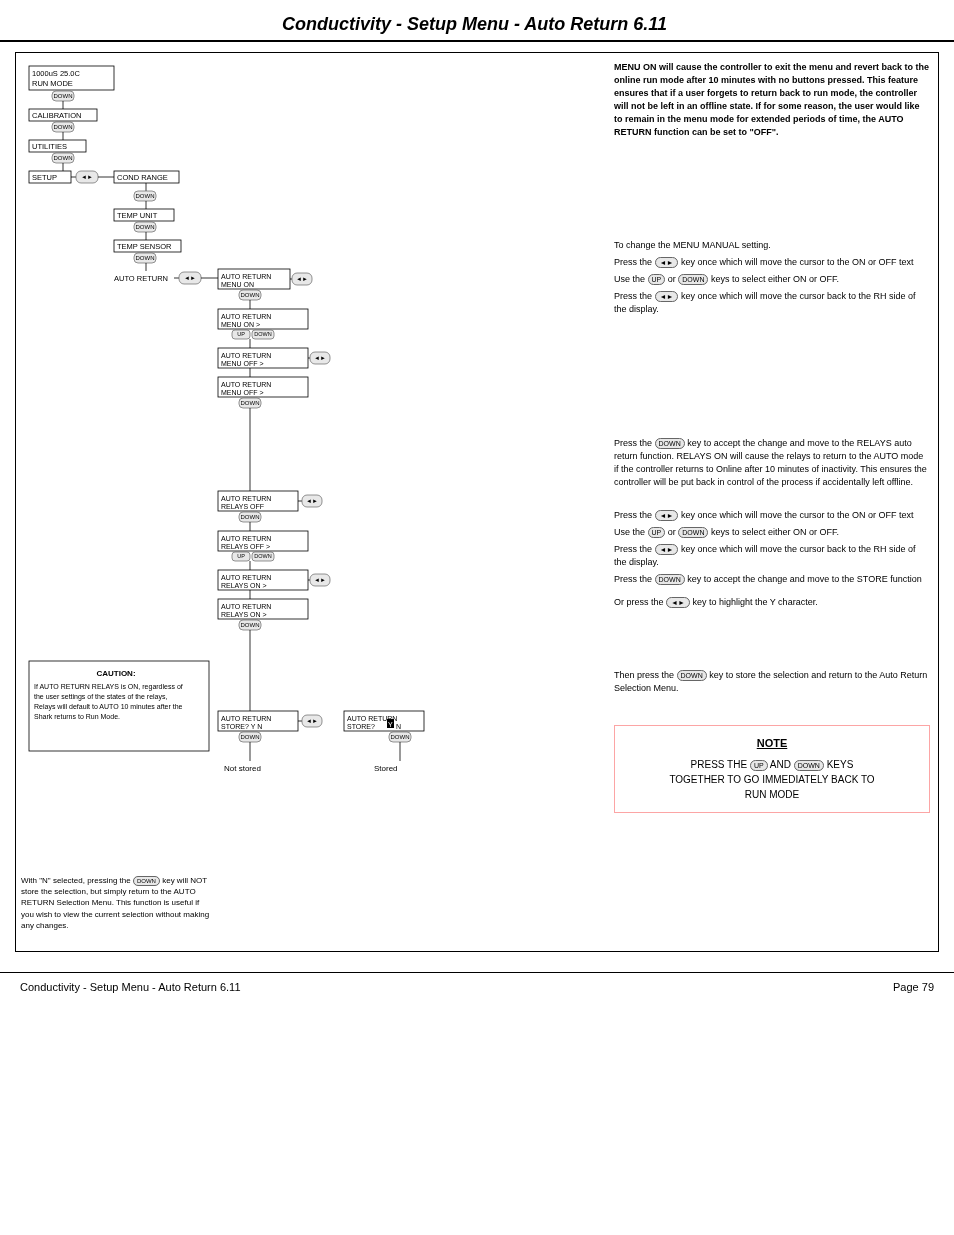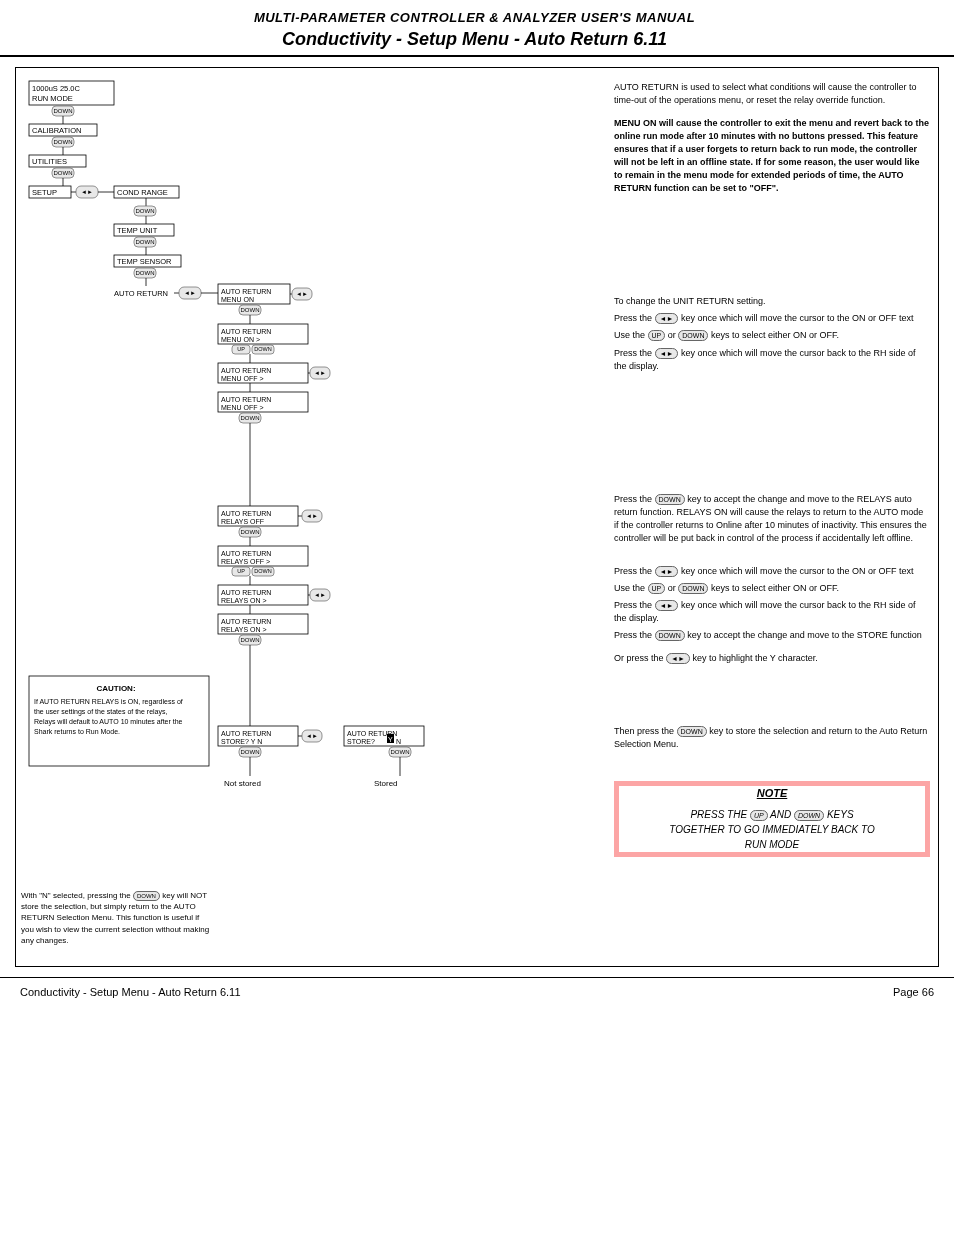--- a/index.html
+++ b/index.html
@@ -51,41 +51,41 @@
     }
     
     .main-content {
       padding: 10px 15px;
       display: flex;
       flex-direction: column;
     }
     
     .diagram-area {
       border: 1px solid #000;
+      margin-bottom: 10px;
       position: relative;
       padding: 8px;
       min-height: 900px;
     }
     
     .footer {
       display: flex;
       justify-content: space-between;
       padding: 8px 20px;
       font-size: 11px;
       border-top: 1px solid #000;
     }
   </style>
 </head>
 <body>
 
 <div class="page">
 
   <div class="header">
     <div class="header-text">
-      <div class="header-title-top">MULTI-PARAMETER CONTROLLER &amp; ANALYZER USER'S MANUAL</div>
       <div class="header-title-bottom">Conductivity - Setup Menu - Auto Return 6.11</div>
     </div>
   </div>
 
   <div class="main-content">
 
     <div class="diagram-area">
 
       <div style="display:flex; gap:10px; width:100%;">
 
@@ -274,31 +274,28 @@
             <text x="10" y="628" font-size="7">If AUTO RETURN RELAYS is ON, regardless of</text>
             <text x="10" y="638" font-size="7">the user settings of the states of the relays,</text>
             <text x="10" y="648" font-size="7">Relays will default to AUTO 10 minutes after the</text>
             <text x="10" y="658" font-size="7">Shark returns to Run Mode.</text>
 
           </svg>
         </div>
 
         <div style="width:360px; font-size:9px; line-height:1.45; position:relative;">
 
-          <div style="margin-bottom:10px; margin-top:5px;">
-            <span>AUTO RETURN is used to select what conditions will cause the controller to time-out of the operations menu, or reset the relay override function.</span>
-          </div>
 
           <div style="margin-bottom:10px;font-weight:bold;">
             <span>MENU ON will cause the controller to exit the menu and revert back to the online run mode after 10 minutes with no buttons pressed. This feature ensures that if a user forgets to return back to run mode, the controller will not be left in an offline state. If for some reason, the user would like to remain in the menu mode for extended periods of time, the AUTO RETURN function can be set to "OFF".</span>
           </div>
 
           <div style="margin-top:100px;">
             <div style="margin-bottom:4px;">
-              <span>To change the UNIT RETURN setting.</span>
+              <span>To change the MENU MANUAL setting.</span>
             </div>
             <div style="margin-bottom:4px;">
               Press the <span style="border:1px solid #666; border-radius:8px; padding:1px 4px; font-size:7px; background:#e8e8e8;">◄►</span> key once which will move the cursor to the ON or OFF text
             </div>
             <div style="margin-bottom:4px;">
               Use the <span style="border:1px solid #666; border-radius:8px; padding:1px 3px; font-size:7px; background:#e8e8e8;">UP</span> or <span style="border:1px solid #666; border-radius:8px; padding:1px 3px; font-size:7px; background:#e8e8e8;">DOWN</span> keys to select either ON or OFF.
             </div>
             <div style="margin-bottom:4px;">
               Press the <span style="border:1px solid #666; border-radius:8px; padding:1px 4px; font-size:7px; background:#e8e8e8;">◄►</span> key once which will move the cursor back to the RH side of the display.
             </div>
@@ -326,21 +323,21 @@
           </div>
 
           <div style="margin-top:10px;">
             Or press the <span style="border:1px solid #666; border-radius:8px; padding:1px 4px; font-size:7px; background:#e8e8e8;">◄►</span> key to highlight the Y character.
           </div>
 
           <div style="margin-top:60px;">
             Then press the <span style="border:1px solid #666; border-radius:8px; padding:1px 3px; font-size:7px; background:#e8e8e8;">DOWN</span> key to store the selection and return to the Auto Return Selection Menu.
           </div>
 
-          <div style="margin-top:30px; border:5px solid #fca5a5; text-align:center;font-style:italic;">
+          <div style="margin-top:30px; border:1px solid #fca5a5; padding:10px; text-align:center;">
             <div style="font-weight:bold; font-size:11px; text-decoration:underline; margin-bottom:5px;">NOTE</div>
             <div style="font-size:10px; line-height:1.5;">
               PRESS THE <span style="border:1px solid #666; border-radius:8px; padding:1px 3px; font-size:7px; background:#e8e8e8;">UP</span> AND <span style="border:1px solid #666; border-radius:8px; padding:1px 3px; font-size:7px; background:#e8e8e8;">DOWN</span> KEYS<br>
               TOGETHER TO GO IMMEDIATELY BACK TO<br>
               RUN MODE
             </div>
           </div>
 
         </div>
 
@@ -349,16 +346,16 @@
       <div style="position:absolute; bottom:20px; left:5px; width:190px; font-size:8px; line-height:1.4;">
         With "N" selected, pressing the <span style="border:1px solid #666; border-radius:8px; padding:1px 3px; font-size:6px; background:#e8e8e8;">DOWN</span> key will NOT store the selection, but simply return to the AUTO RETURN Selection Menu. This function is useful if you wish to view the current selection without making any changes.
       </div>
 
     </div>
 
   </div>
 
   <div class="footer">
     <span>Conductivity - Setup Menu - Auto Return 6.11</span>
-    <span>Page 66</span>
+    <span>Page 79</span>
   </div>
 
 </div>
 
 </body></html>

